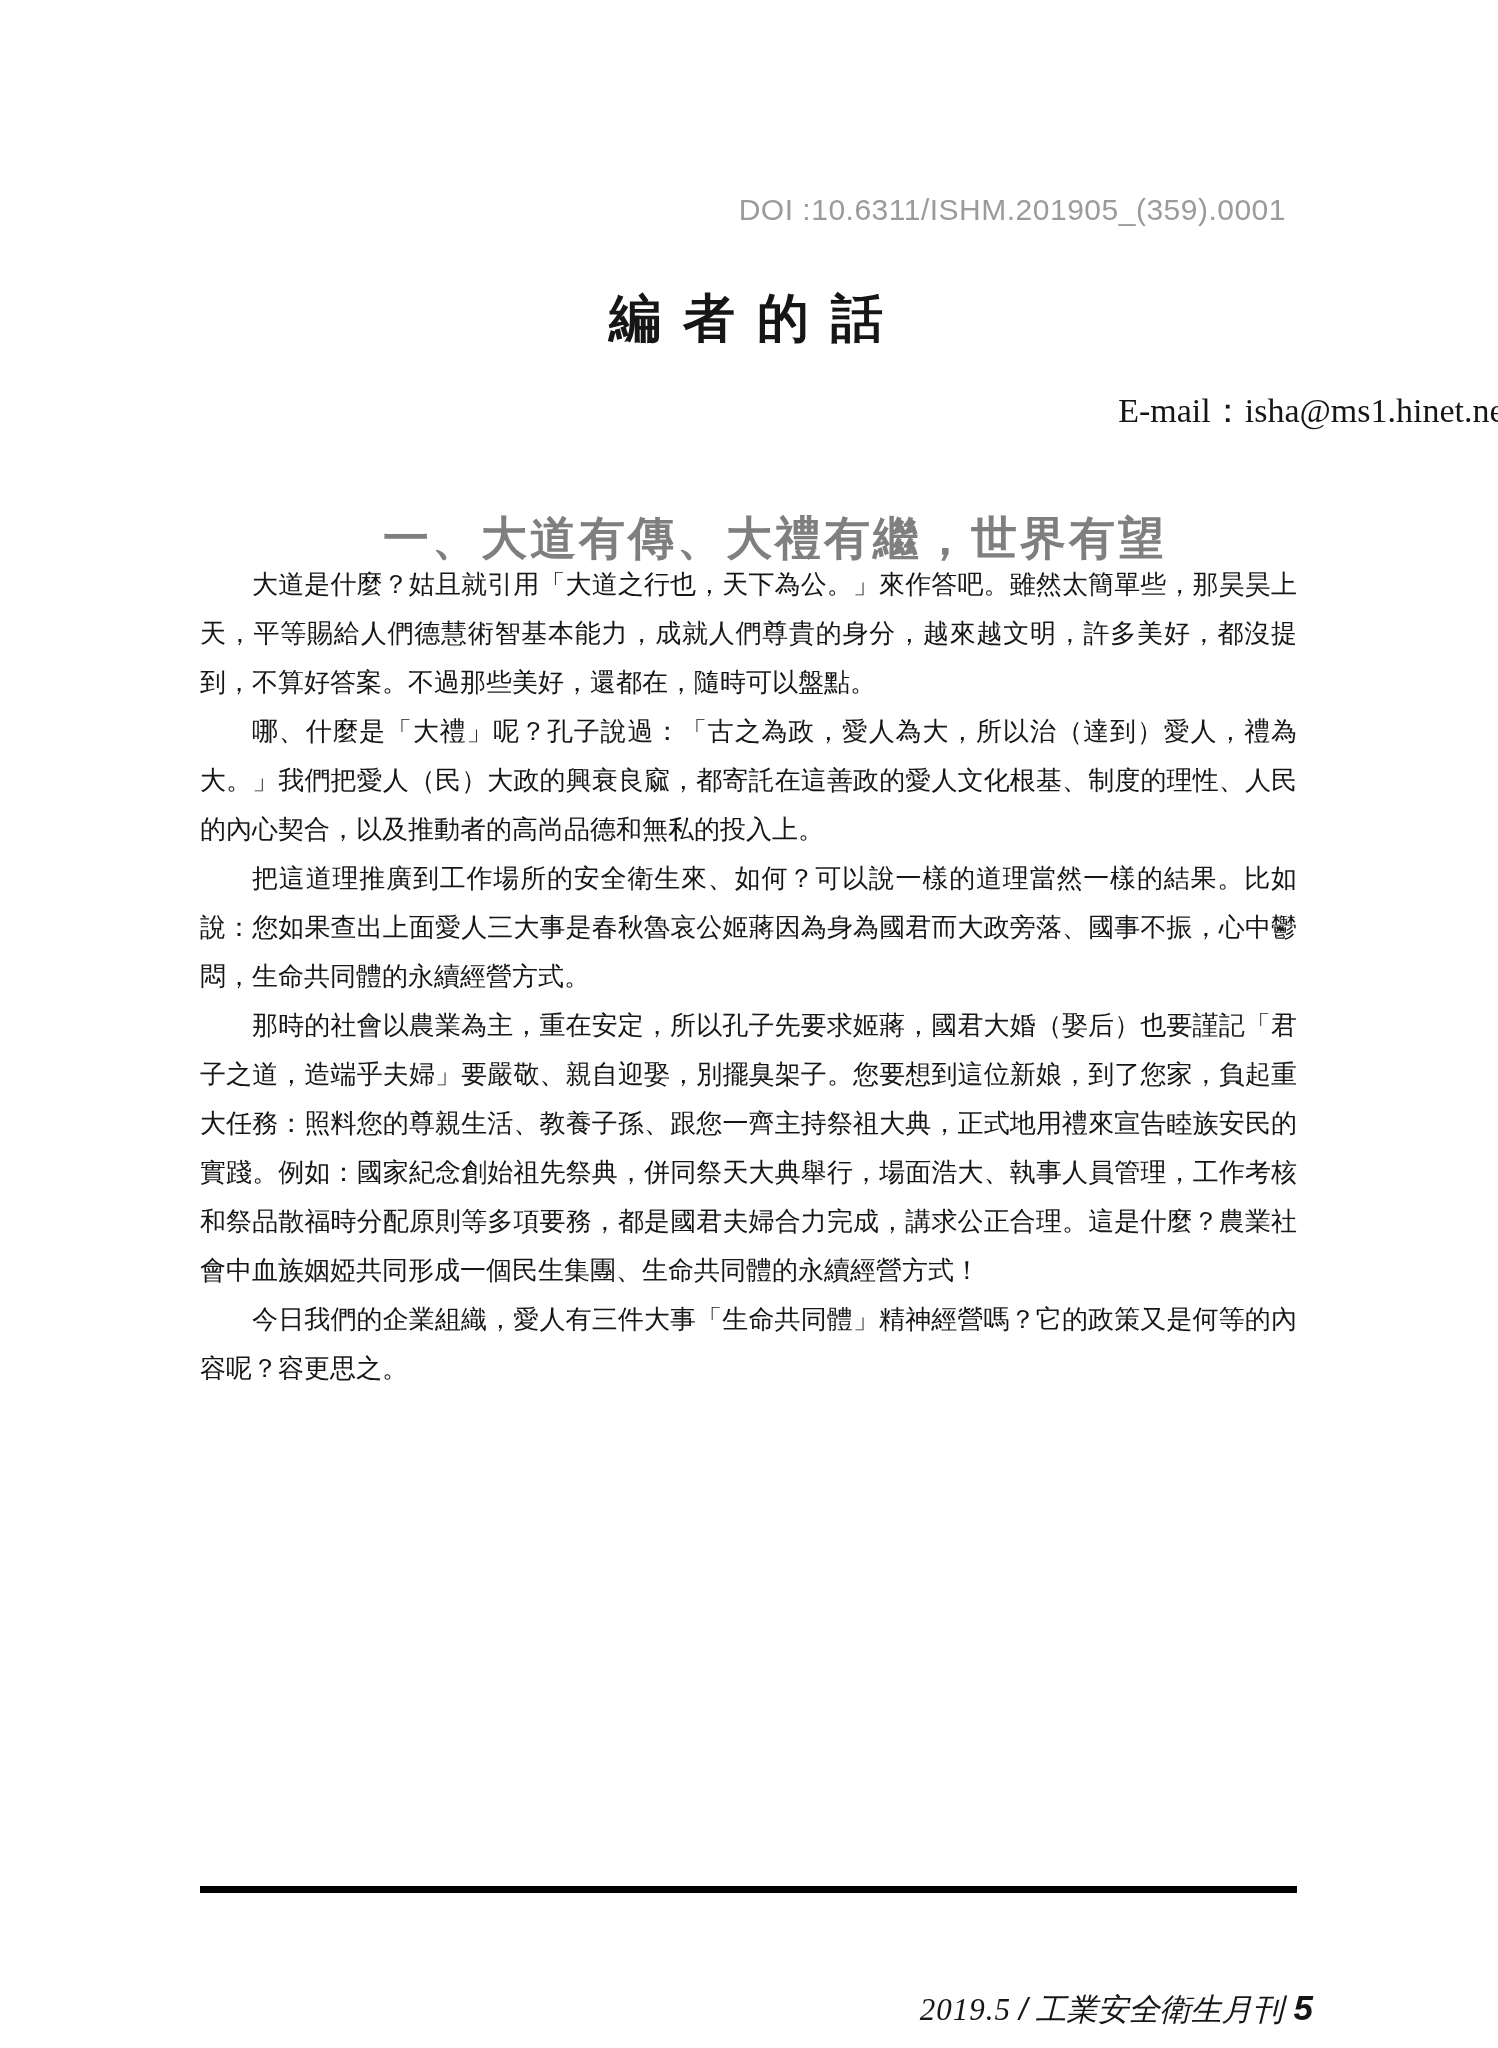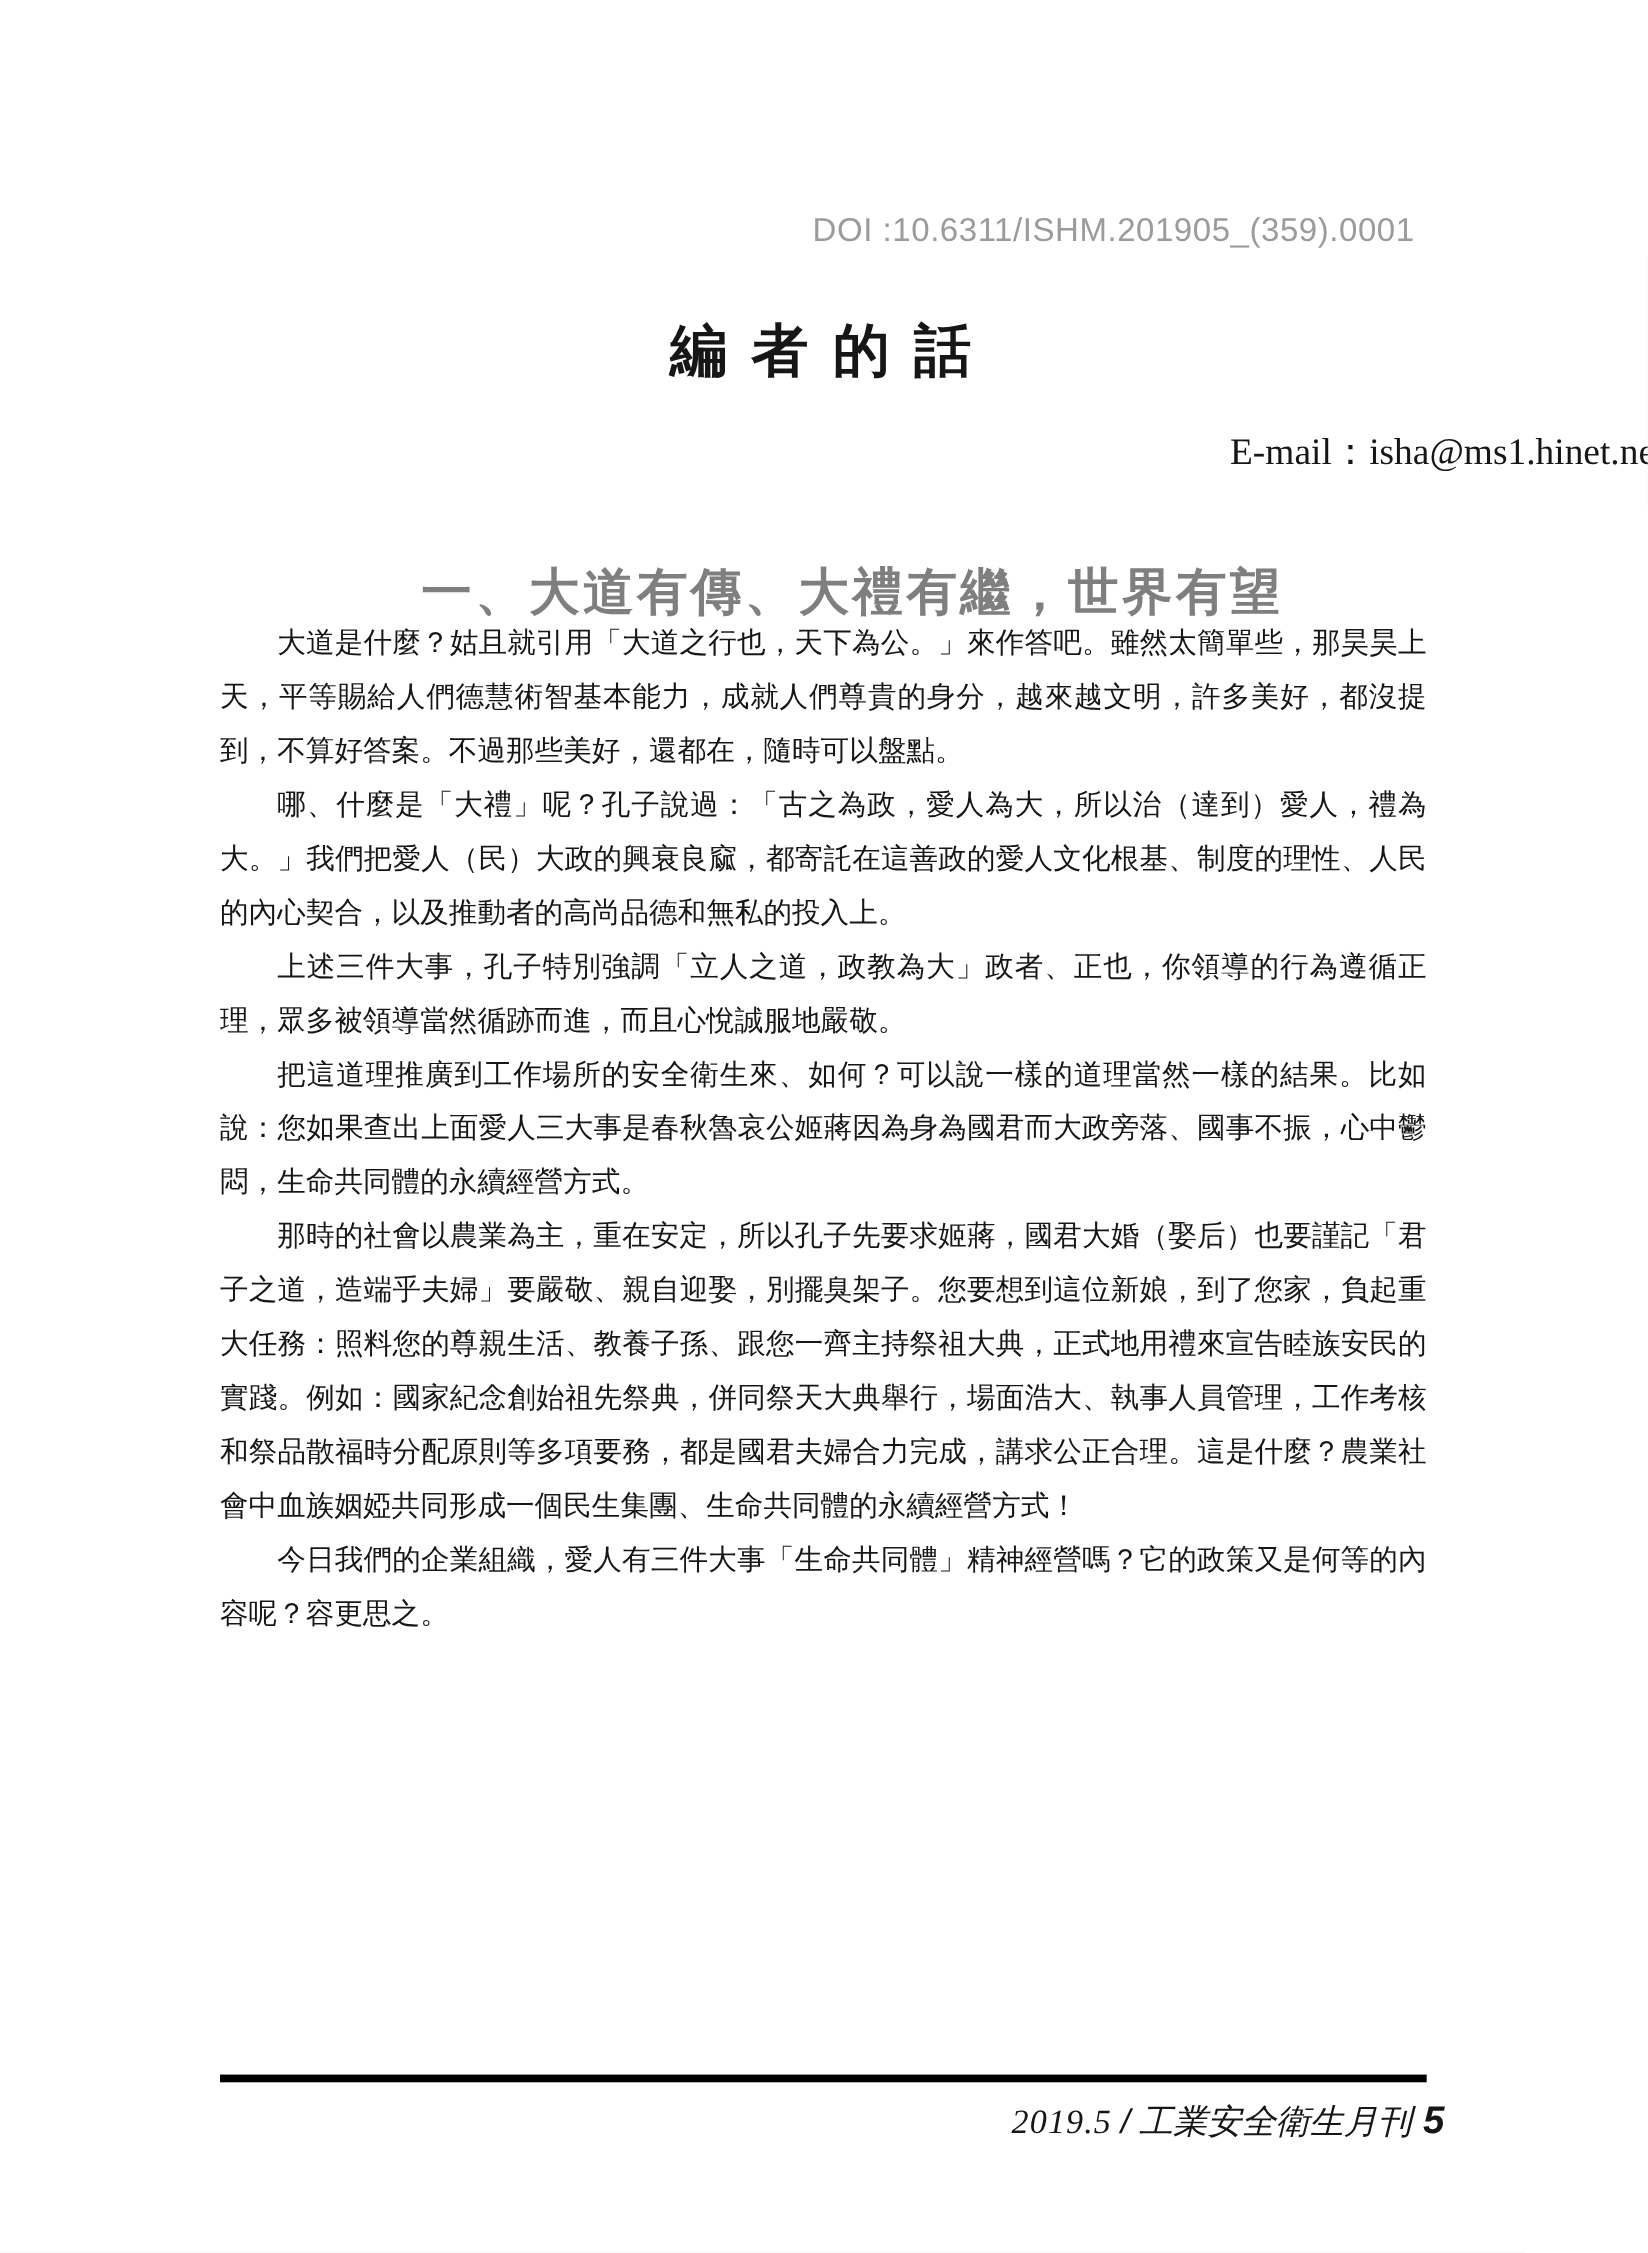--- a/index.html
+++ b/index.html
@@ -81,21 +81,21 @@
   .footer-rule {
     position: absolute;
     top: 1886px;
     left: 200px;
     width: 1097px;
     height: 7px;
     background: #000000;
   }
   .footer {
     position: absolute;
-    top: 1908px;
+    top: 1988px;
     right: 201px;
     font-family: "Liberation Sans", "DejaVu Sans", sans-serif;
     font-style: italic;
     font-size: 31px;
     color: #161616;
     white-space: nowrap;
   }
   .footer .issue {
     font-family: "Liberation Serif", "DejaVu Serif", serif;
     font-style: italic;
@@ -120,21 +120,20 @@
 
   <h1 class="title" style="margin:0;">編者的話</h1>
 
   <div class="email">E-mail：isha@ms1.hinet.net</div>
 
   <h2 class="section-heading" style="margin:18px;">一、大道有傳、大禮有繼，世界有望</h2>
 
   <div class="body-text">
     <p>大道是什麼？姑且就引用「大道之行也，天下為公。」來作答吧。雖然太簡單些，那昊昊上天，平等賜給人們德慧術智基本能力，成就人們尊貴的身分，越來越文明，許多美好，都沒提到，不算好答案。不過那些美好，還都在，隨時可以盤點。</p>
     <p>哪、什麼是「大禮」呢？孔子說過：「古之為政，愛人為大，所以治（達到）愛人，禮為大。」我們把愛人（民）大政的興衰良窳，都寄託在這善政的愛人文化根基、制度的理性、人民的內心契合，以及推動者的高尚品德和無私的投入上。</p>
-    <p>上述三件大事，孔子特別強調「立人之道，政教為大」政者、正也，你領導的行為遵循正理，眾多被領導當然循跡而進，而且心悅誠服地嚴敬。</p>
     <p>把這道理推廣到工作場所的安全衛生來、如何？可以說一樣的道理當然一樣的結果。比如說：您如果查出上面愛人三大事是春秋魯哀公姬蔣因為身為國君而大政旁落、國事不振，心中鬱悶，生命共同體的永續經營方式。</p>
     <p>那時的社會以農業為主，重在安定，所以孔子先要求姬蔣，國君大婚（娶后）也要謹記「君子之道，造端乎夫婦」要嚴敬、親自迎娶，別擺臭架子。您要想到這位新娘，到了您家，負起重大任務：照料您的尊親生活、教養子孫、跟您一齊主持祭祖大典，正式地用禮來宣告睦族安民的實踐。例如：國家紀念創始祖先祭典，併同祭天大典舉行，場面浩大、執事人員管理，工作考核和祭品散福時分配原則等多項要務，都是國君夫婦合力完成，講求公正合理。這是什麼？農業社會中血族姻婭共同形成一個民生集團、生命共同體的永續經營方式！</p>
     <p>今日我們的企業組織，愛人有三件大事「生命共同體」精神經營嗎？它的政策又是何等的內容呢？容更思之。</p>
   </div>
 
   <div class="footer-rule"></div>
 
   <div class="footer">
     <span class="issue">2019.5</span><span class="sep">/</span><span class="journal">工業安全衛生月刊</span><span class="page-num">5</span>
   </div>

